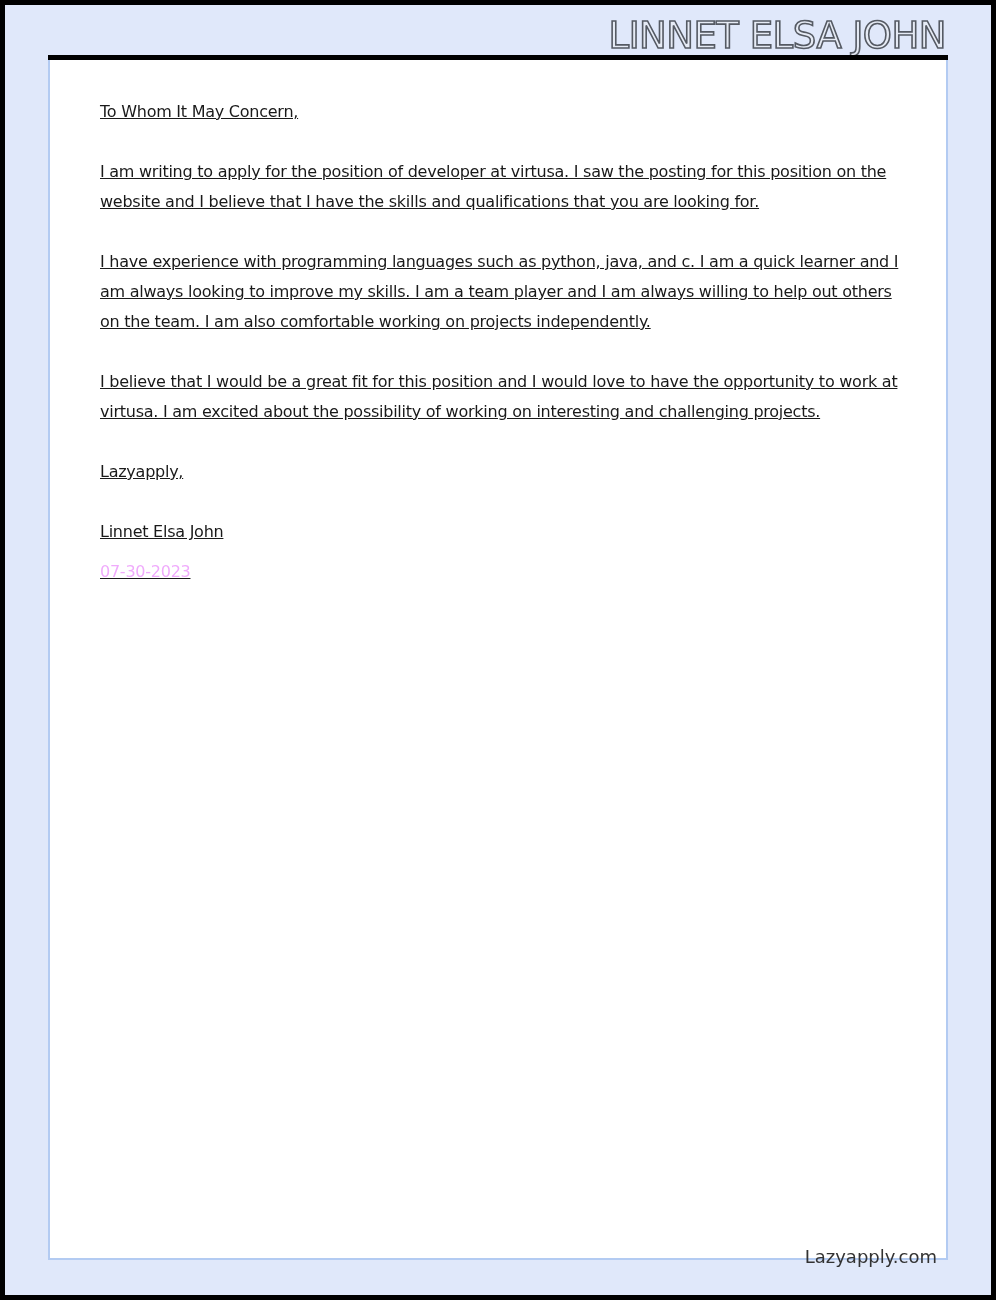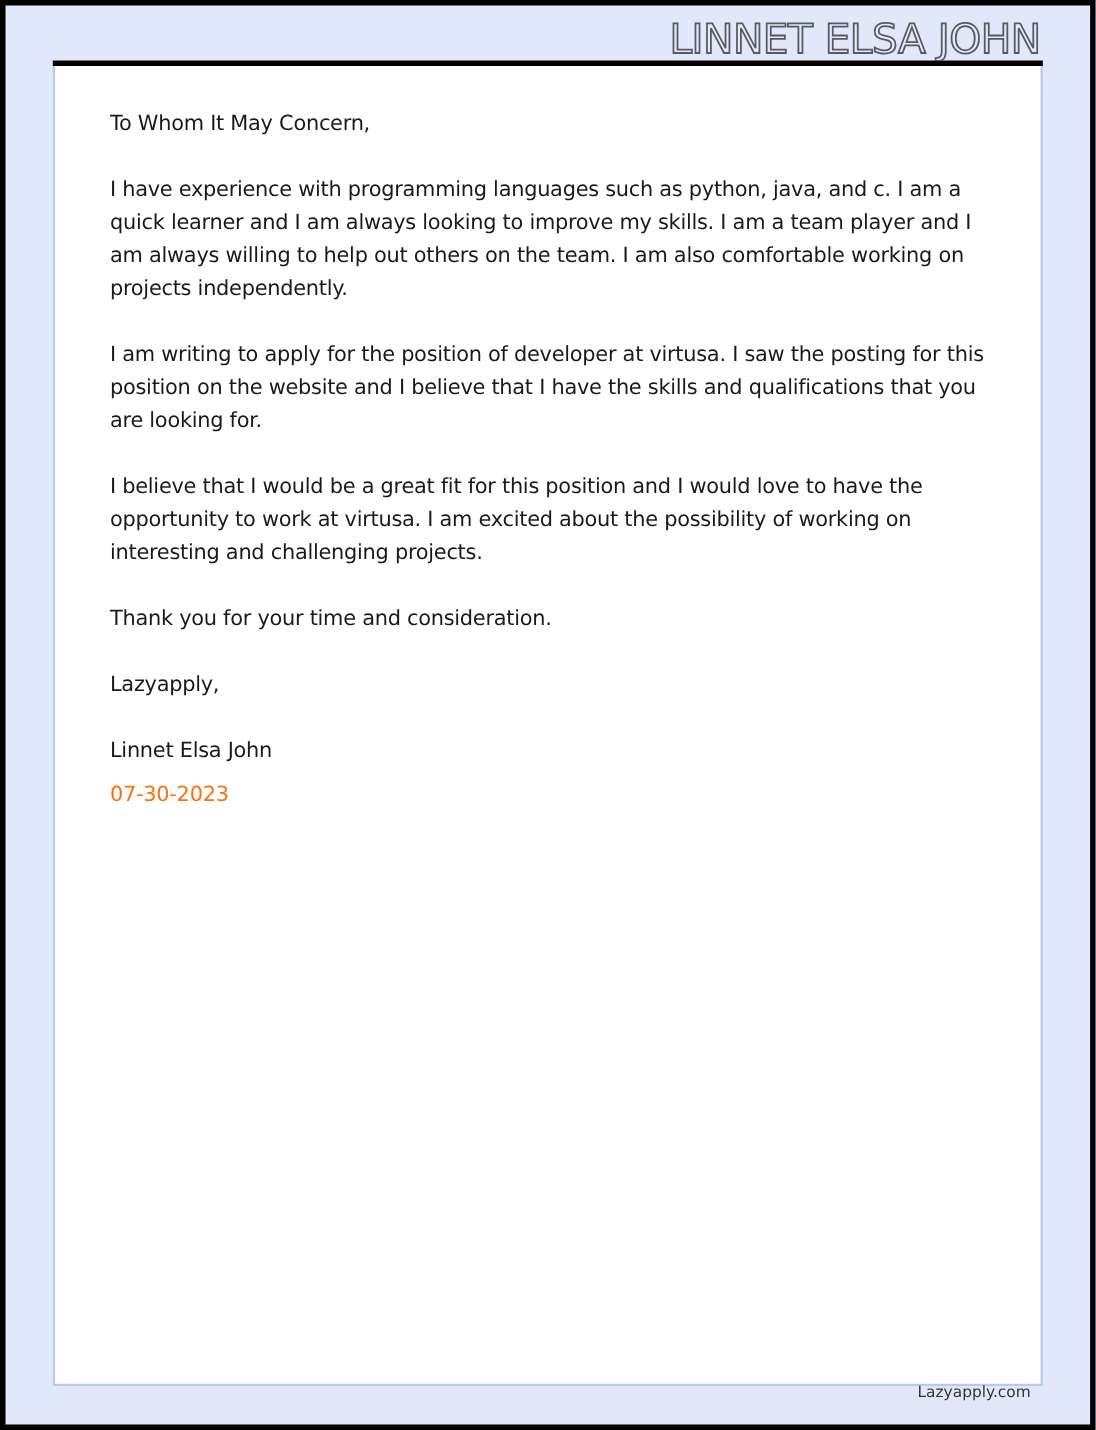--- a/index.html
+++ b/index.html
@@ -34,46 +34,46 @@
     border-bottom: 2px solid #b3cbf2;
   }
   .rule {
     position: absolute; left: 48px; top: 55px;
     width: 900px; height: 5px;
     background: #000;
   }
   .letter {
     position: absolute; left: 100px; top: 97px;
     width: 800px;
-    font-size: 19px; line-height: 30px;
+    font-size: 16px; line-height: 30px;
     color: #1a1a1a;
     letter-spacing: -0.25px;
+    text-decoration: underline;
   }
   .letter p { margin: 0 0 30px 0; }
   .letter p.sig-name { margin-bottom: 10px; }
-  .date { color: #f97316; margin: 0; }
+  .date { color: #f0abfc; margin: 0; }
   .footer {
     position: absolute; right: 59px; top: 1246px;
-    font-size: 14px; color: #333; margin-top: 12px;
+    font-size: 18px; color: #333;
   }
 </style>
 </head>
 <body>
 
 <div class="frame"></div>
 
 <h1 class="title">LINNET ELSA JOHN</h1>
 
 <div class="card"></div>
 <div class="rule"></div>
 
 <div class="letter">
   <p>To Whom It May Concern,</p>
+  <p>I am writing to apply for the position of developer at virtusa. I saw the posting for this position on the website and I believe that I have the skills and qualifications that you are looking for.</p>
   <p>I have experience with programming languages such as python, java, and c. I am a quick learner and I am always looking to improve my skills. I am a team player and I am always willing to help out others on the team. I am also comfortable working on projects independently.</p>
-  <p>I am writing to apply for the position of developer at virtusa. I saw the posting for this position on the website and I believe that I have the skills and qualifications that you are looking for.</p>
   <p>I believe that I would be a great fit for this position and I would love to have the opportunity to work at virtusa. I am excited about the possibility of working on interesting and challenging projects.</p>
-  <p>Thank you for your time and consideration.</p>
   <p>Lazyapply,</p>
   <p class="sig-name">Linnet Elsa John</p>
   <p class="date">07-30-2023</p>
 </div>
 
 <div class="footer">Lazyapply.com</div>
 
 </body></html>

